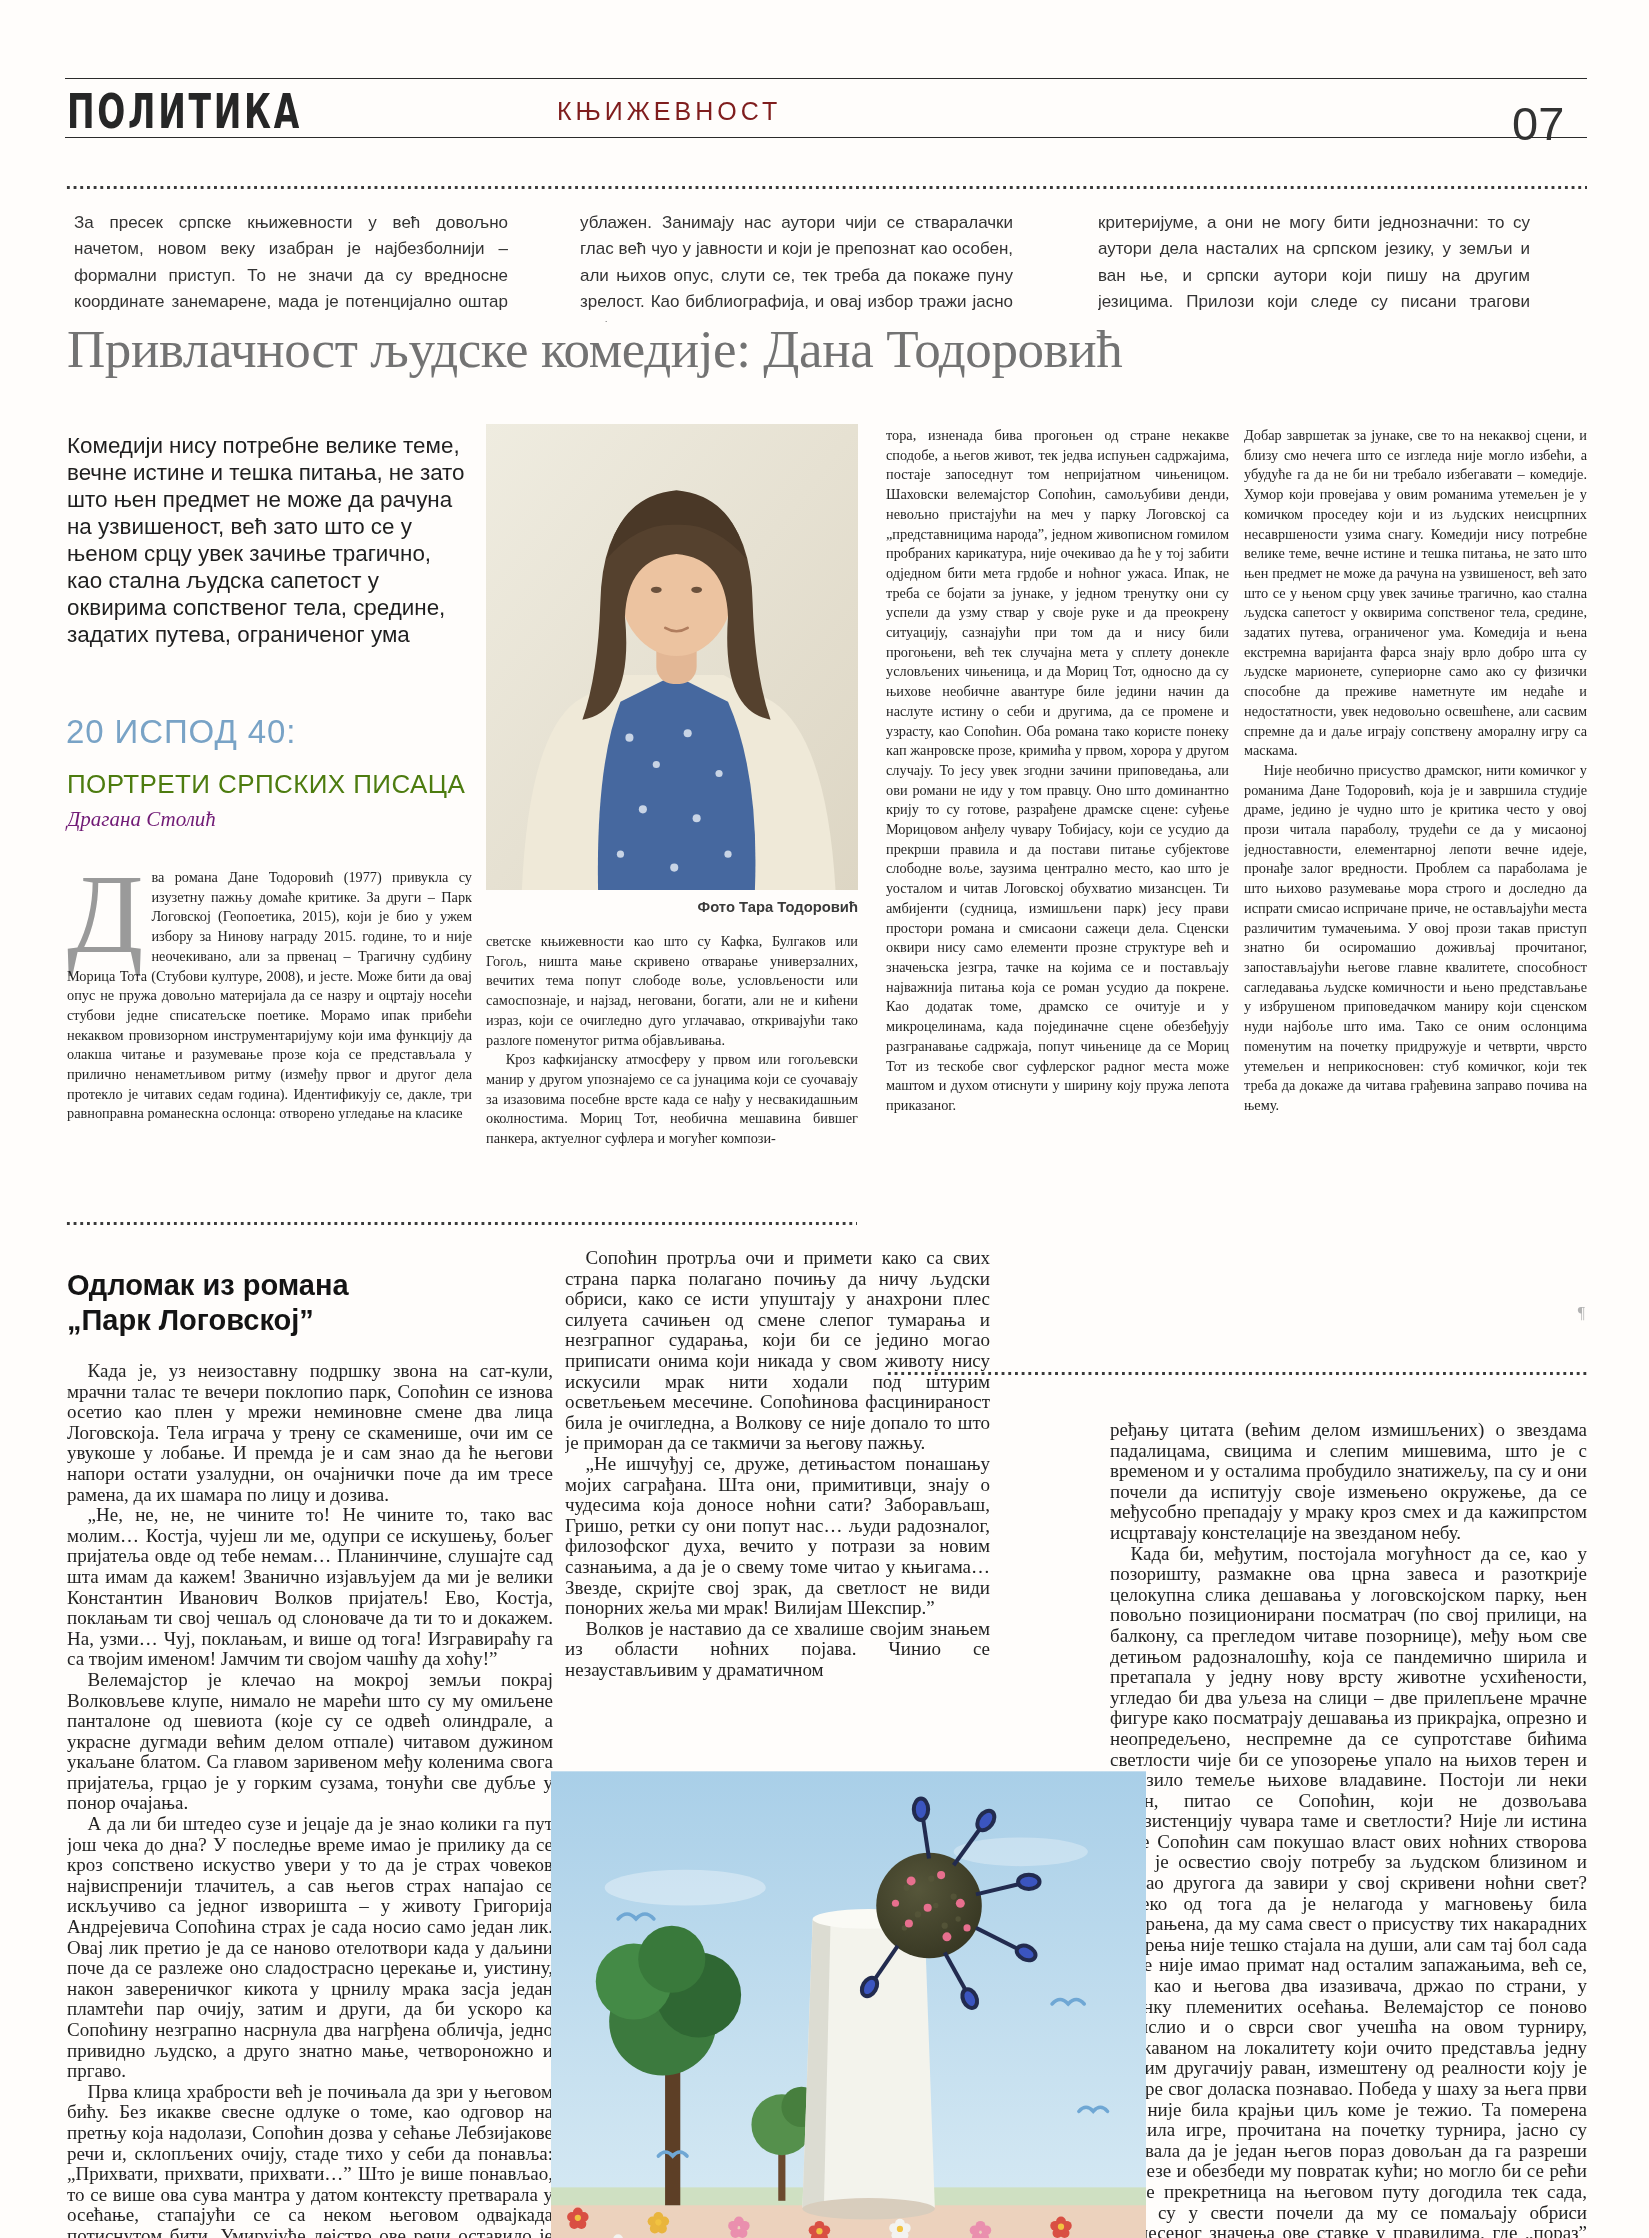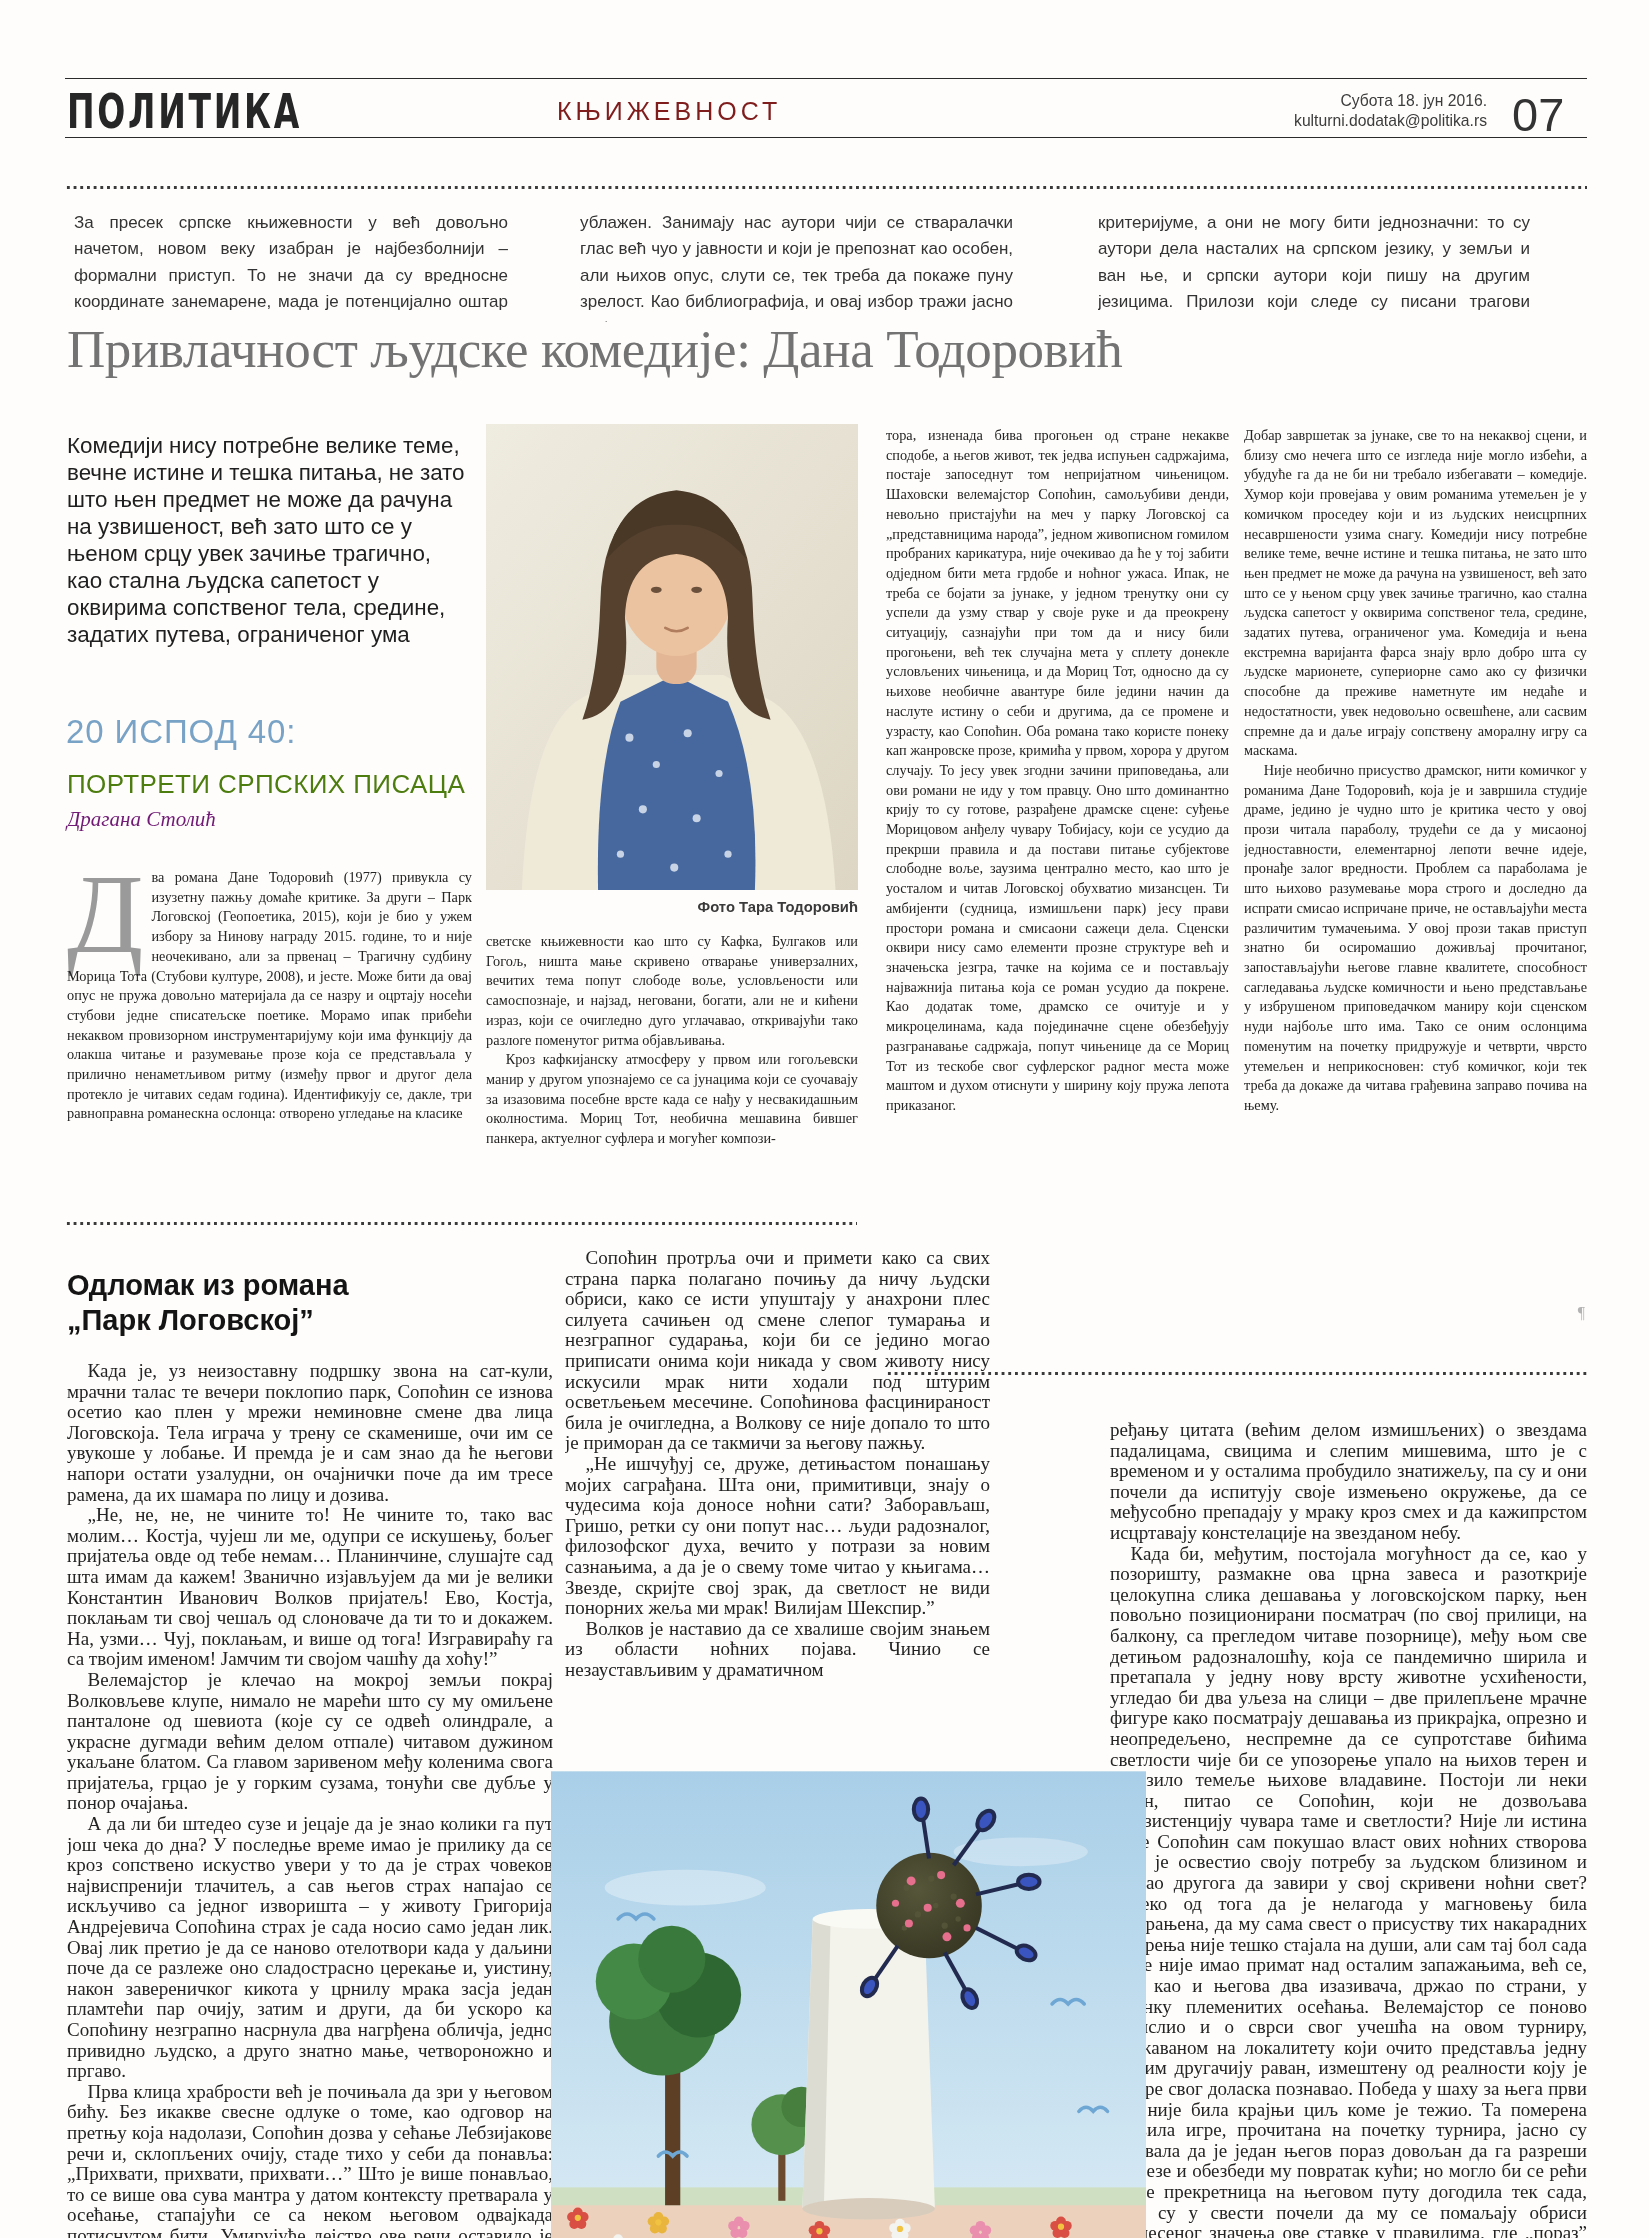--- a/index.html
+++ b/index.html
@@ -42,25 +42,21 @@
   .clip{overflow:hidden;}
 </style>
 </head>
 <body>
 
 <div id="page">
 
   <div class="abs rule" style="left:65px;top:78px;width:1522px;"></div>
   <div class="abs masthead" style="left:67px;top:92px;">ПОЛИТИКА</div>
   <div class="abs section" style="left:557px;top:97px;width:537px;">КЊИЖЕВНОСТ</div>
-  <div class="abs dateblock" style="left:1030px;top:91px;width:457px;">
-    <div>Субота 18. јун 2016.</div>
-    <div>kulturni.dodatak@politika.rs</div>
-  </div>
-  <div class="abs pagenum" style="left:1512px;top:87px;">07</div>
+  <div class="abs pagenum" style="left:1512px;top:96px;">07</div>
   <div class="abs thinrule" style="left:65px;top:137px;width:1522px;"></div>
 
   <div class="abs dotted" style="left:65px;top:185px;width:1522px;"></div>
   <div class="abs intro clip" style="left:74px;top:210px;width:434px;height:112px;">За пресек српске књижевности у већ довољно начетом, новом веку изабран је најбезболнији – формални приступ. То не значи да су вредносне координате занемарене, мада је потенцијално оштар критичарски суд свесно</div>
   <div class="abs intro clip" style="left:580px;top:210px;width:433px;height:112px;">ублажен. Занимају нас аутори чији се стваралачки глас већ чуо у јавности и који је препознат као особен, али њихов опус, слути се, тек треба да покаже пуну зрелост. Као библиографија, и овај избор тражи јасно дефинисане</div>
   <div class="abs intro clip" style="left:1098px;top:210px;width:432px;height:112px;">критеријуме, а они не могу бити једнозначни: то су аутори дела насталих на српском језику, у земљи и ван ње, и српски аутори који пишу на другим језицима. Прилози који следе су писани трагови рецепције њихових почетака.</div>
 
   <div class="abs headline" style="left:67px;top:319px;width:1495px;">Привлачност људске комедије: Дана Тодоровић</div>
 
   <div class="abs lead clip" style="left:67px;top:432px;width:405px;height:269px;">Комедији нису потребне велике теме, вечне истине и тешка питања, не зато што њен предмет не може да рачуна на узвишеност, већ зато што се у њеном срцу увек зачиње трагично, као стална људска сапетост у оквирима сопственог тела, средине, задатих путева, ограниченог ума</div>

